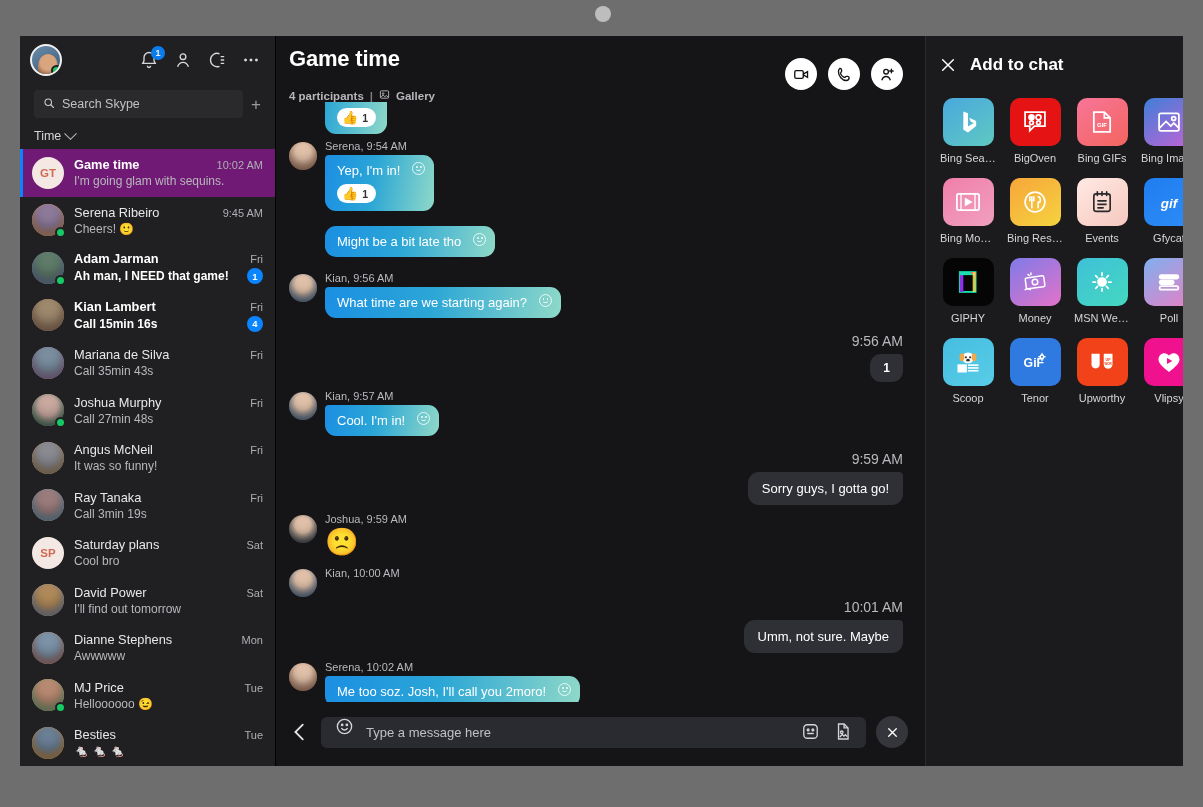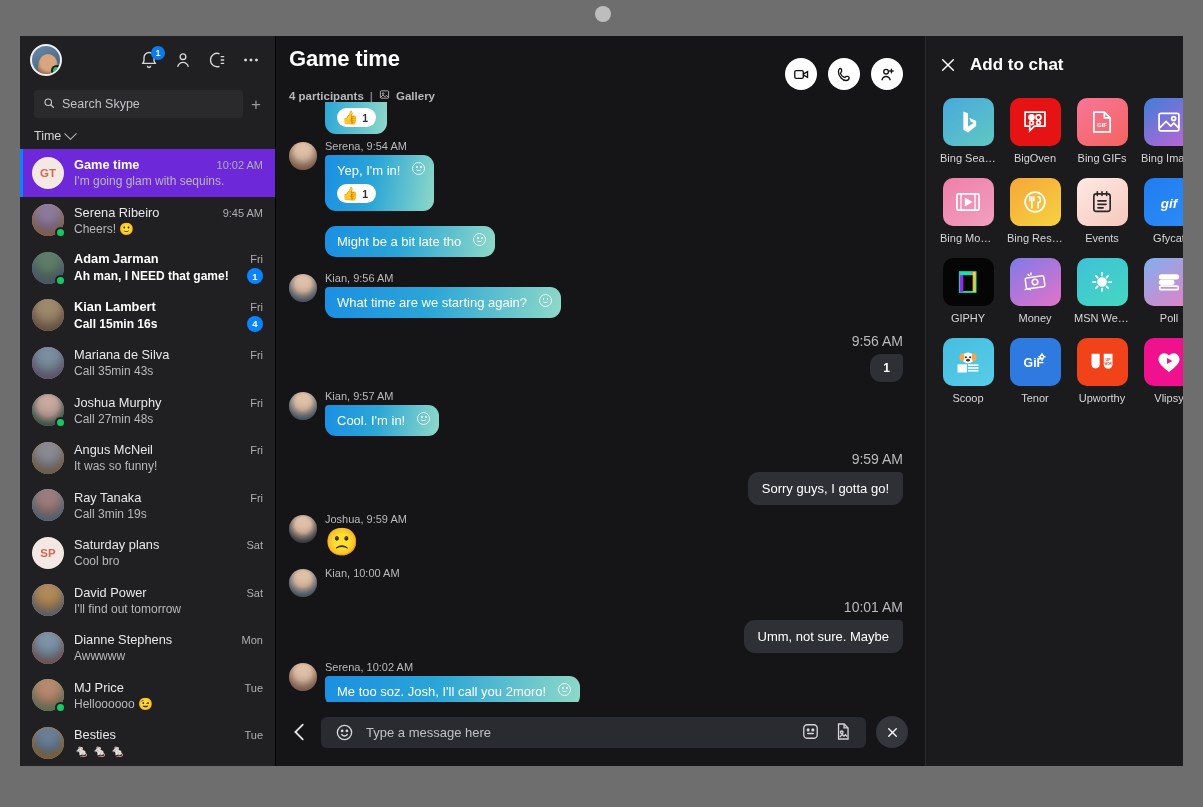--- a/index.html
+++ b/index.html
@@ -75,21 +75,21 @@
   .plus-btn { color: #9a9aa0; font-size: 17px; line-height: 1; cursor: pointer; }
   .filter-row { padding: 7px 14px 6px 14px; display: flex; align-items: center; gap: 5px; }
   .filter-label { color: #d5d5da; font-size: 12.5px; }
   .chev { width: 9px; height: 9px; border-right: 1.4px solid #b5b5ba; border-bottom: 1.4px solid #b5b5ba; transform: rotate(45deg) translate(-2px,-2px); }
   .chat-list { flex: 1; overflow: hidden; }
   .chat-item {
     display: flex; align-items: center; gap: 10px;
     padding: 7px 12px 7px 12px; cursor: pointer; position: relative;
     height: 47.5px;
   }
-  .chat-item.active { background: #6d28d9; }
+  .chat-item.active { background: #701a75; }
   .chat-item.active::before {
     content: ''; position: absolute; left: 0; top: 0; bottom: 0; width: 3px; background: #0a84ff;
   }
   .ci-av {
     width: 32px; height: 32px; border-radius: 50%; flex-shrink: 0;
     position: relative; overflow: visible;
     display: flex; align-items: center; justify-content: center;
     font-size: 11.5px; font-weight: bold;
   }
   .ci-av .pic {
@@ -172,21 +172,21 @@
     border-radius: 11px 4px 11px 11px; padding: 9px 14px;
   }
   .bubble-out.tiny { padding: 7px 13px; font-weight: bold; font-size: 12px; }
   .emoji-only { font-size: 27px; line-height: 1; margin: 1px 0 9px 0; }
 
   
   .composer-bar { height: 64px; display: flex; align-items: center; gap: 10px; padding: 0 17px 4px 13px; flex-shrink: 0; }
   .back-chev { width: 22px; height: 22px; cursor: pointer; flex-shrink: 0; }
   .composer {
     flex: 1; height: 31px; background: #2a2b31; border-radius: 6px;
-    display: flex; align-items: center; padding: 0 14px; gap: 12px;
+    display: flex; padding: 0 14px; gap: 12px;
   }
   .composer .emoji-ic { width: 19px; height: 19px; flex-shrink: 0; cursor: pointer; }
   .composer input {
     flex: 1; background: transparent; border: none; outline: none;
     color: #fff; font-size: 13px; font-family: inherit;
   }
   .composer input::placeholder { color: #c0c0c6; }
   .composer .right-ics { display: flex; gap: 13px; align-items: center; }
   .composer .right-ics .ci { width: 19px; height: 20px; cursor: pointer; }
   .close-circle {

